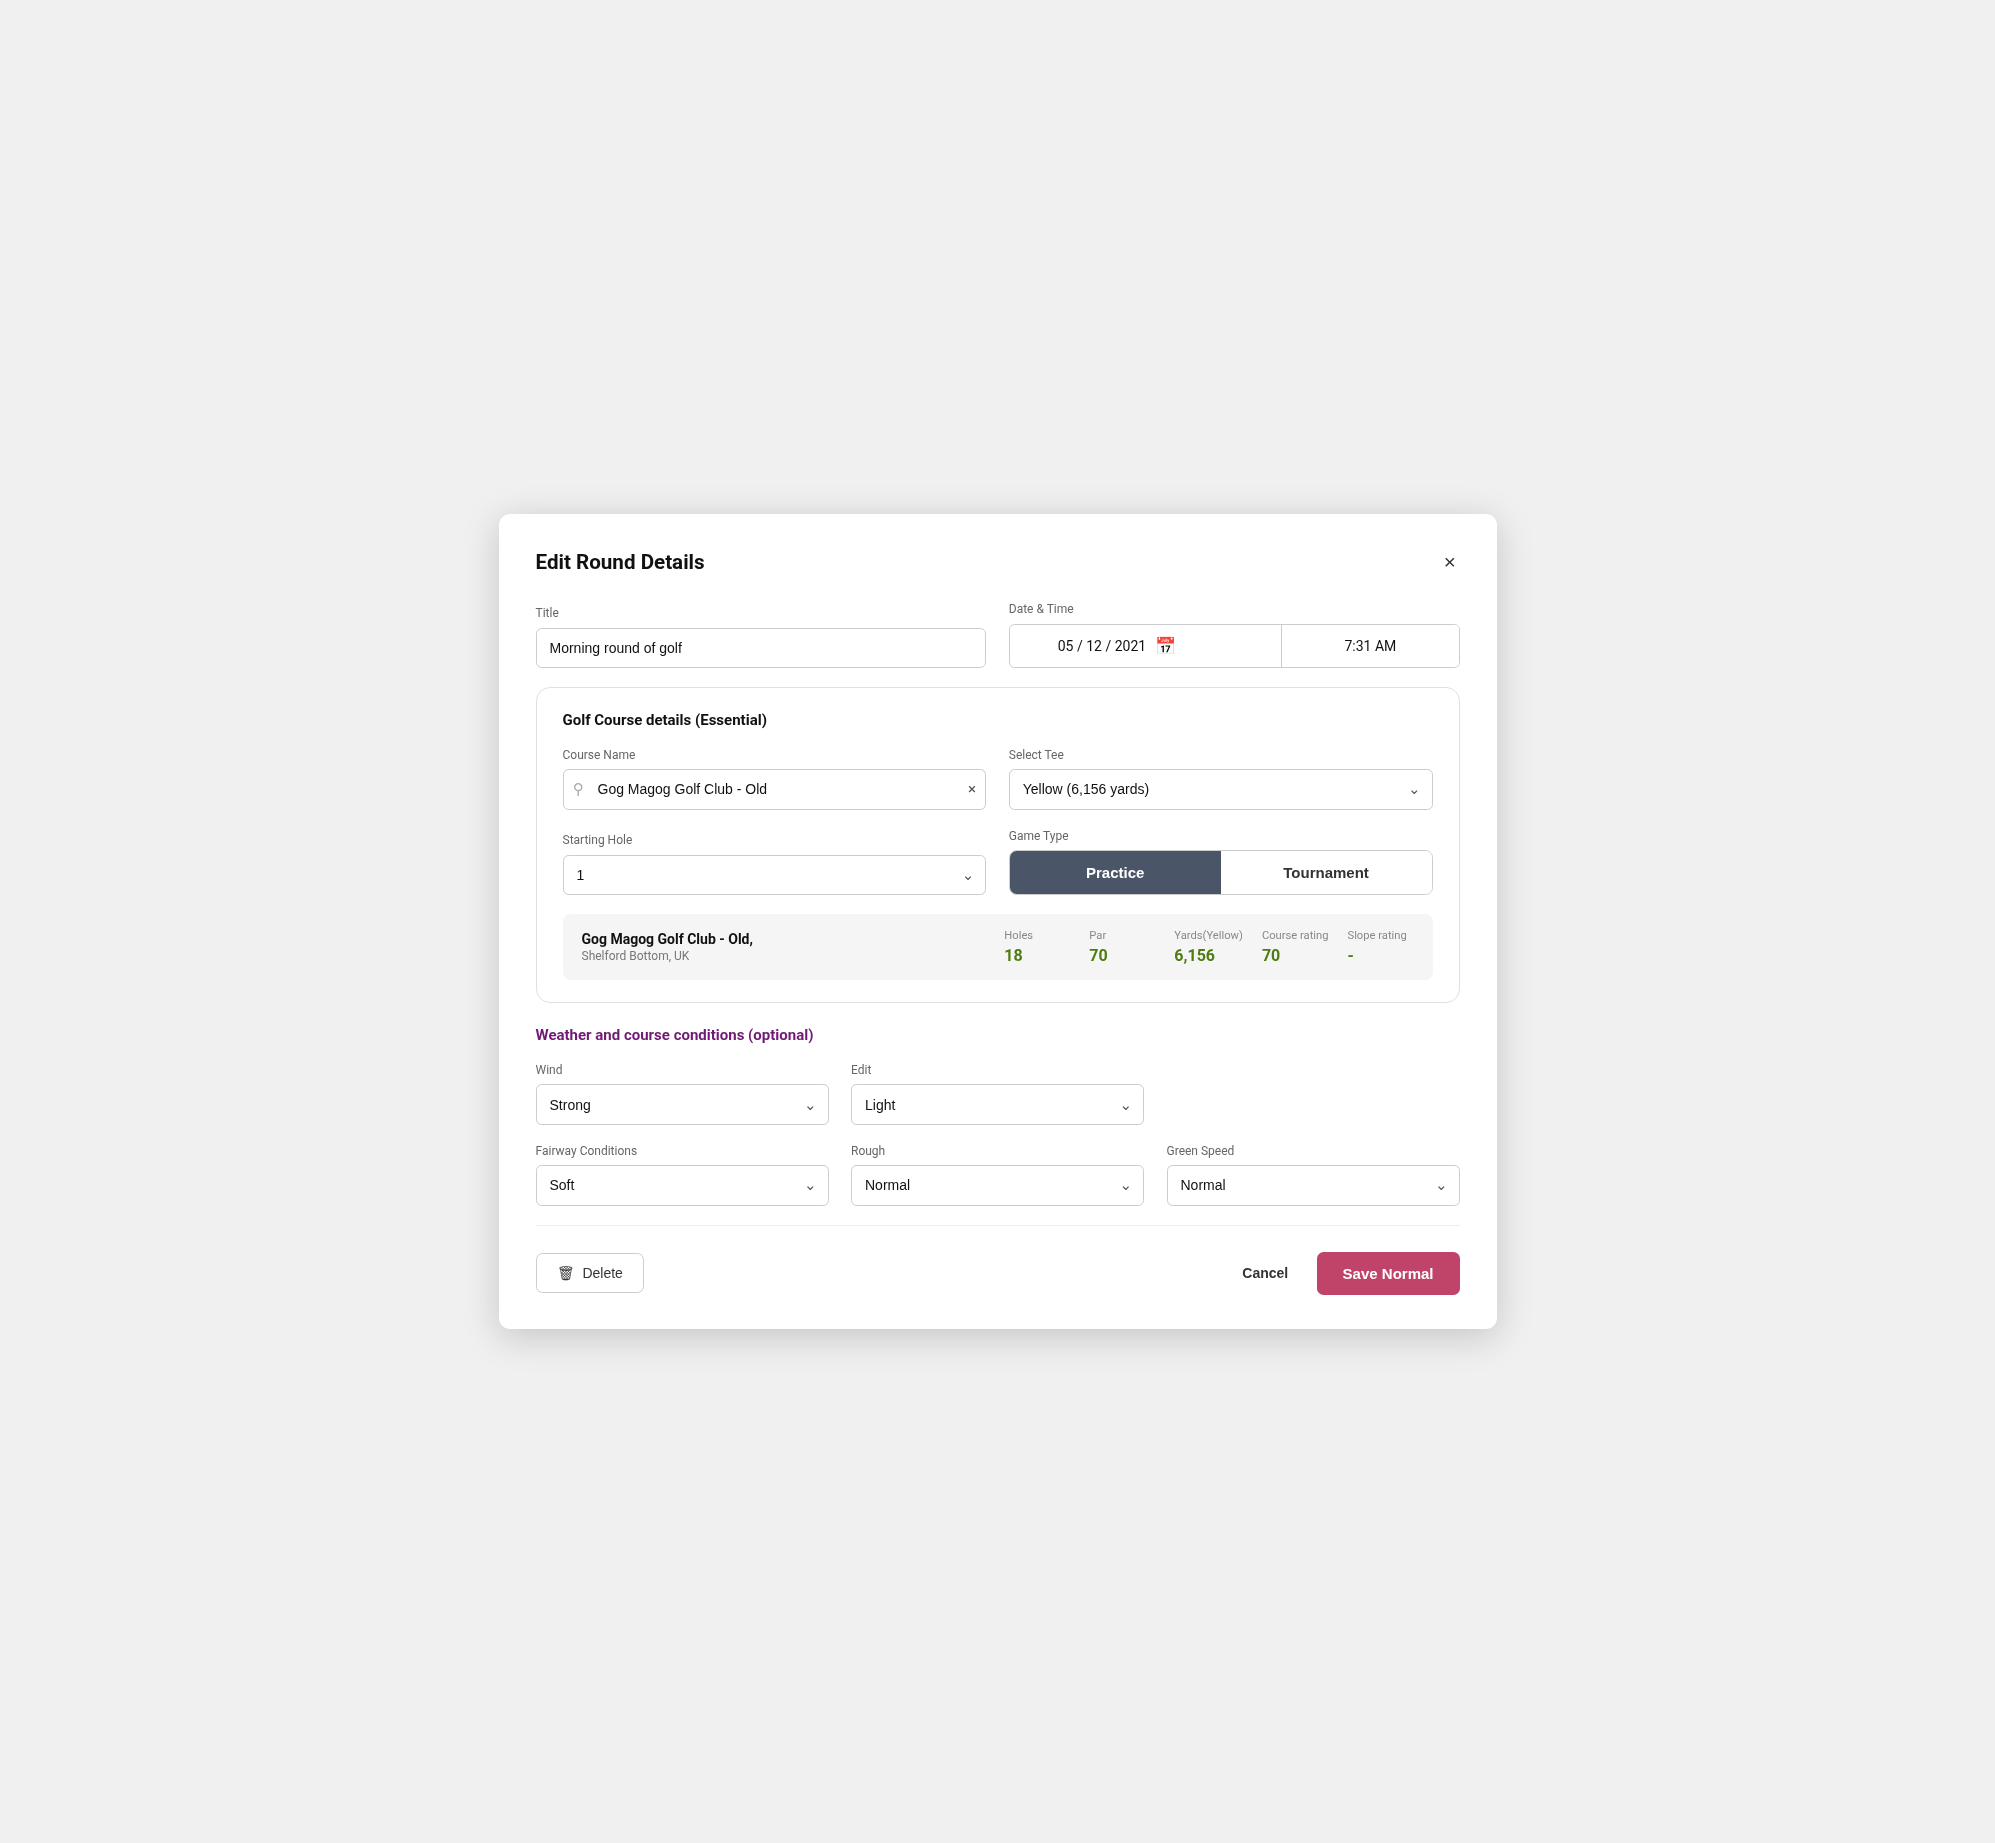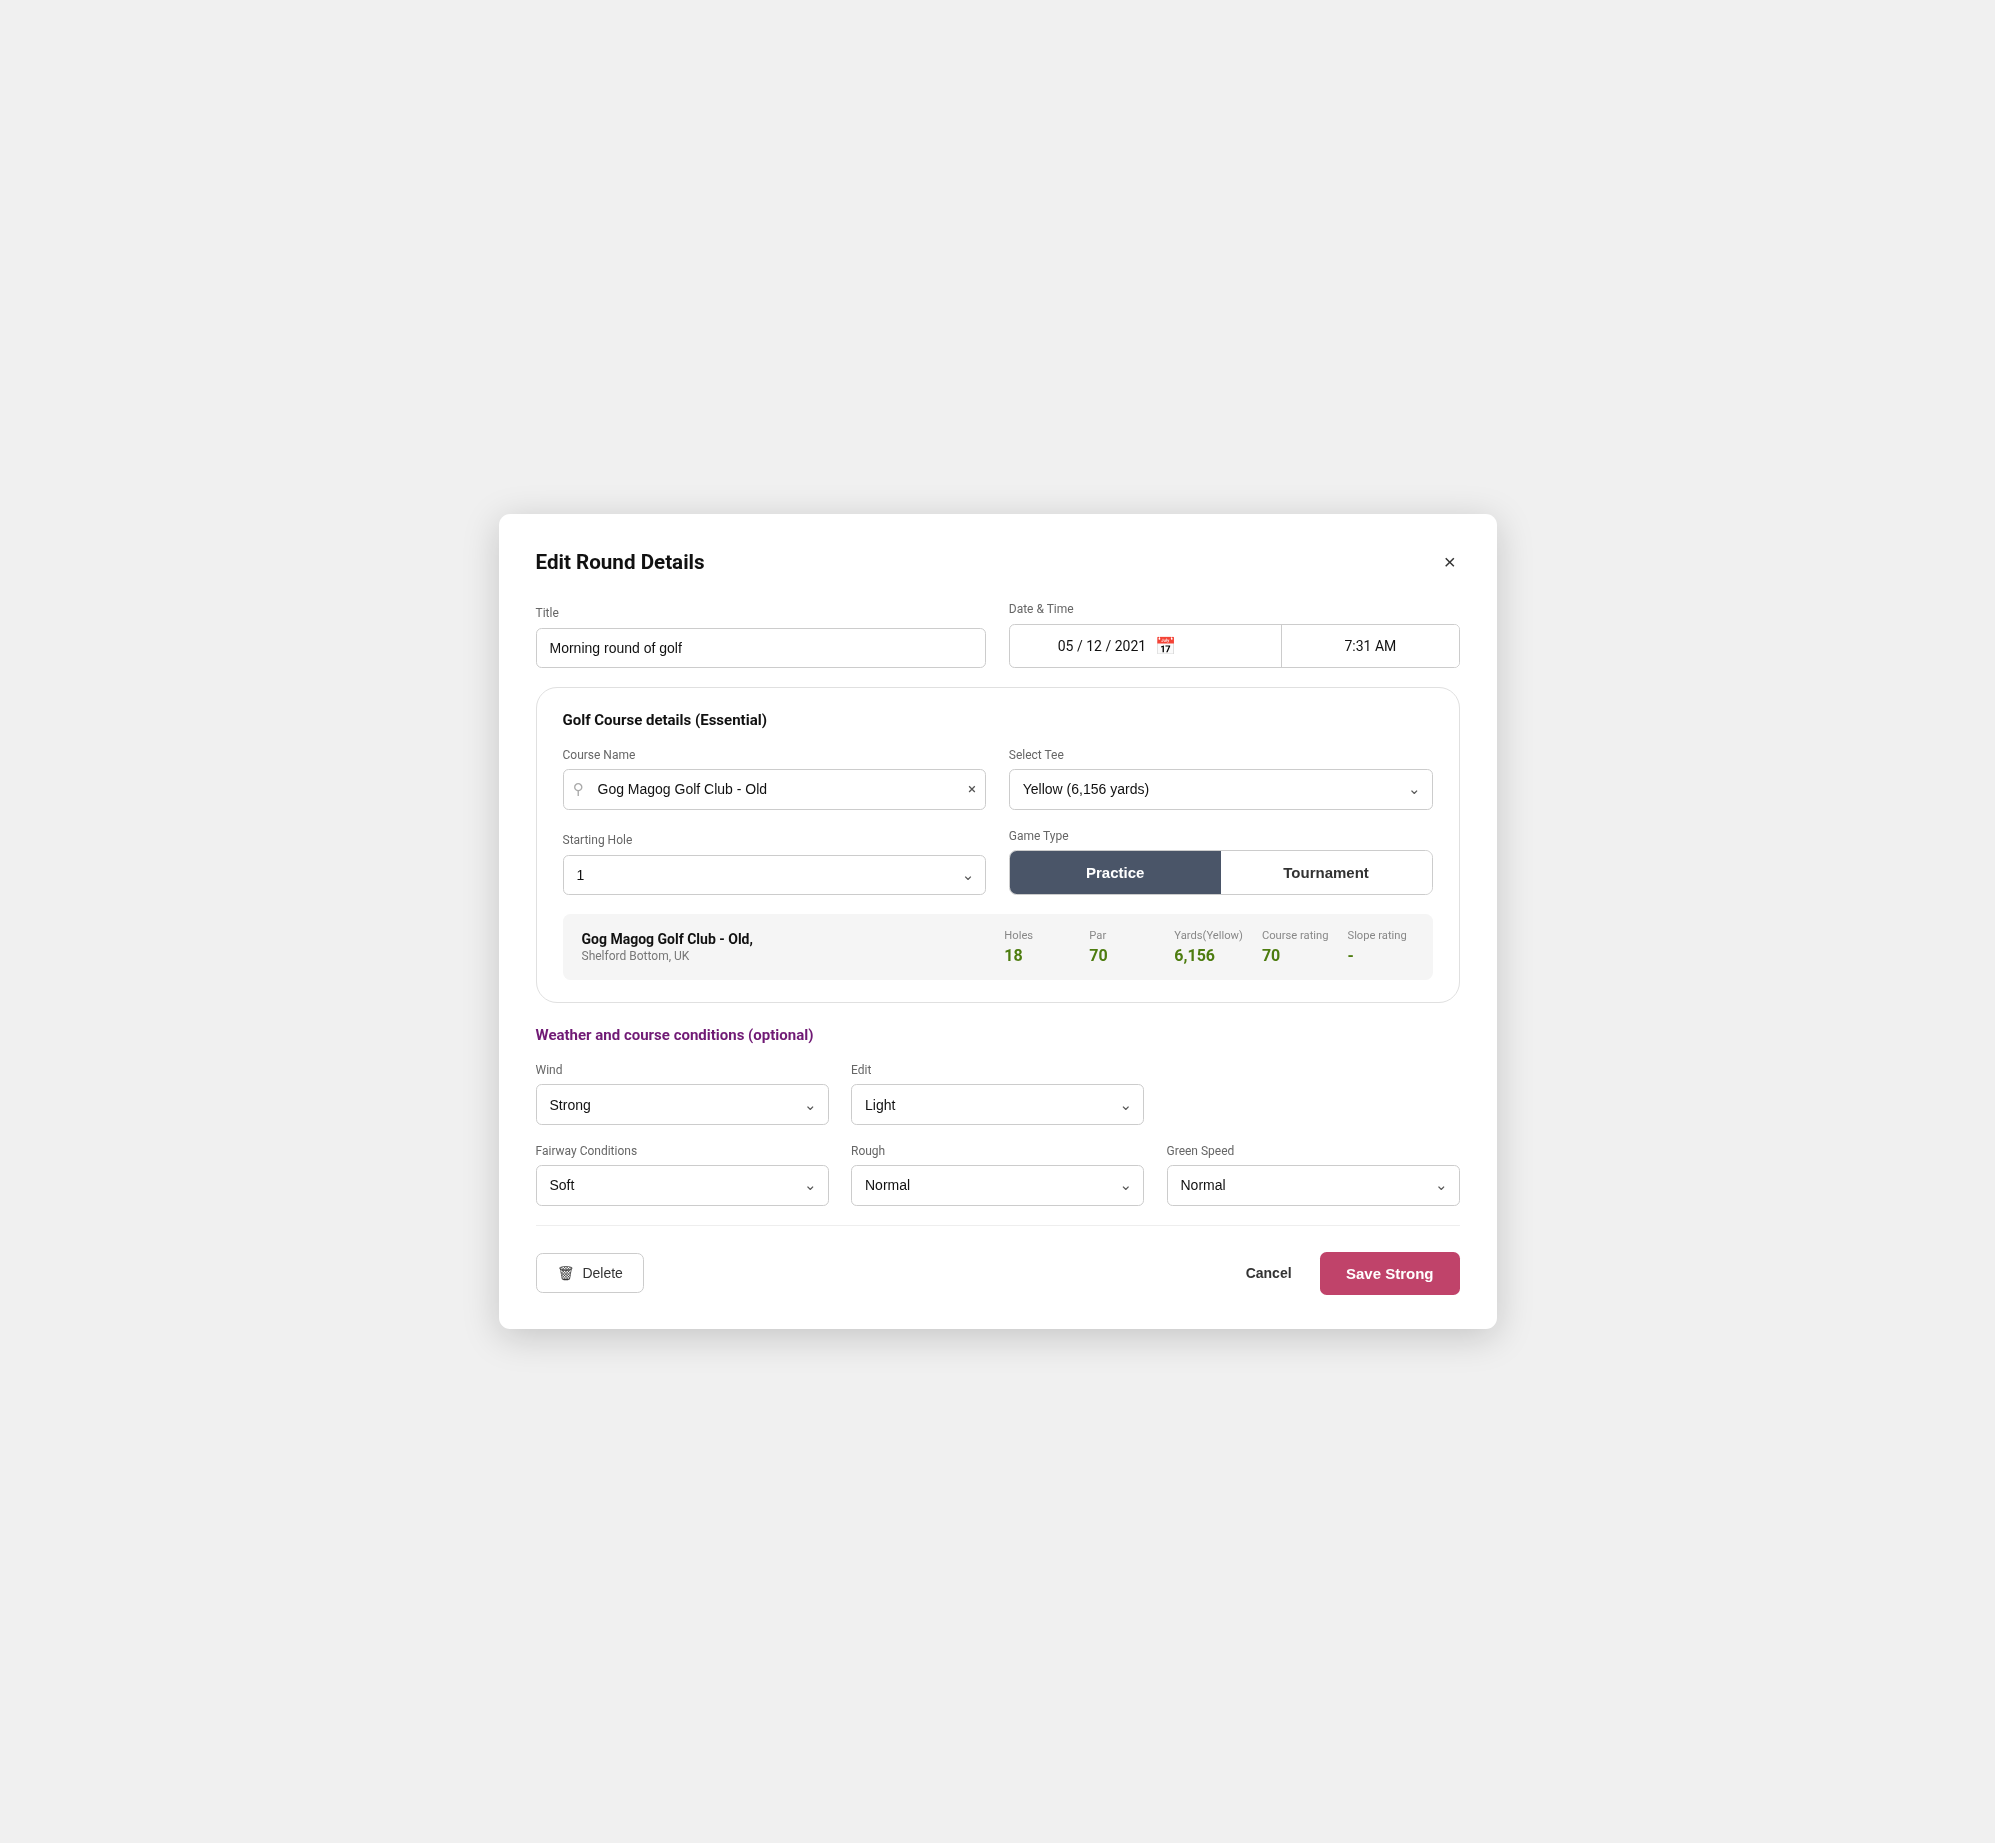--- a/index.html
+++ b/index.html
@@ -97,21 +97,21 @@
       display: flex;
       align-items: center;
       justify-content: center;
       padding: 11.2px 13px;
       font-size: 14px;
       color: #111;
       background: #fff;
     }
     .section-box {
       border: 1.4px solid #e0e0e0;
-      border-radius: 21px;
+      border-radius: 14px;
       padding: 22.5px 26px;
       margin-bottom: 22.5px;
     }
     .section-title {
       font-size: 15px;
       font-weight: 700;
       color: #111;
       margin-bottom: 19px;
     }
     .course-name-wrap {
@@ -440,17 +440,17 @@
 
   <hr class="divider">
 
   <div class="footer-row">
     <button class="delete-btn">
       <span>🗑</span>
       <span>Delete</span>
     </button>
     <div class="footer-right">
       <button class="cancel-btn">Cancel</button>
-      <button class="save-btn">Save Strong</button>
+      <button class="save-btn">Save Normal</button>
     </div>
   </div>
 </div>
 
 
 </body></html>

